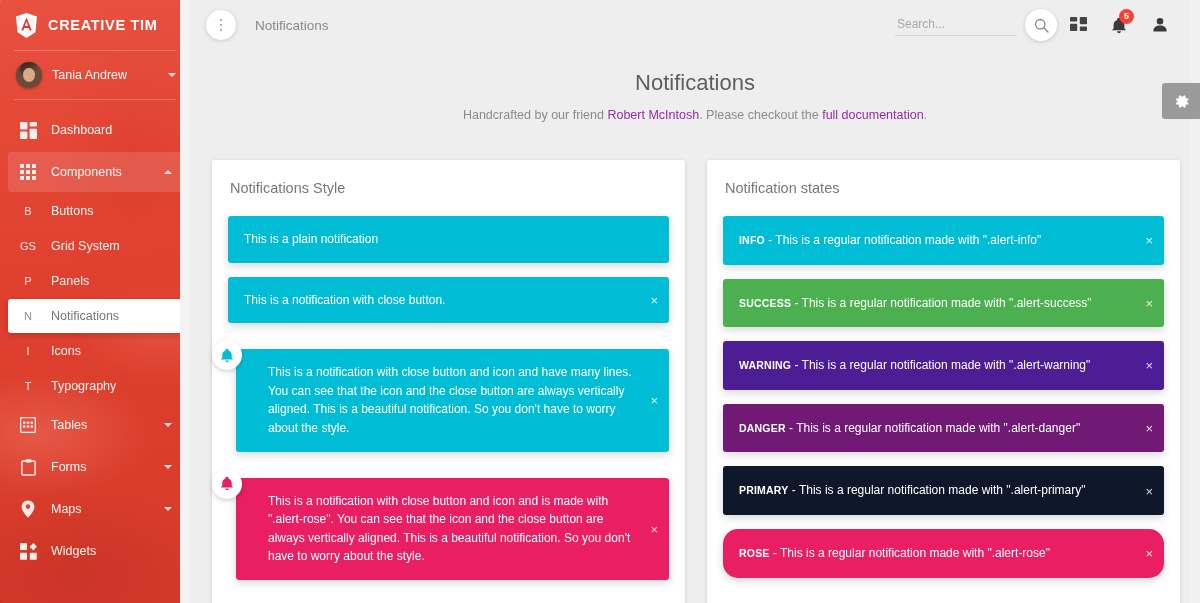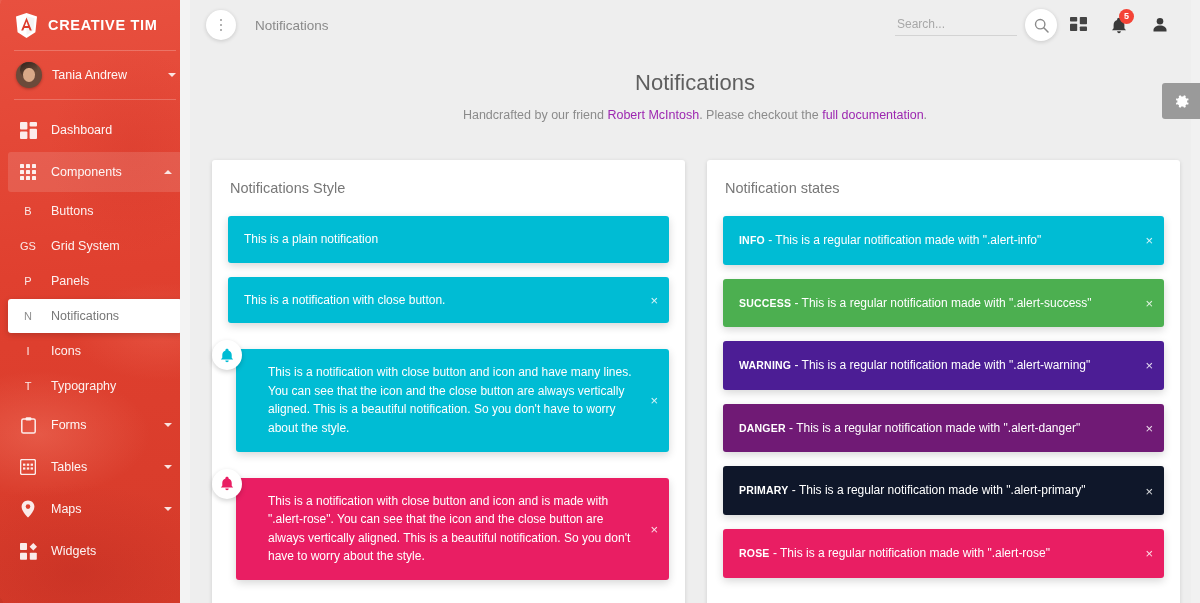--- a/index.html
+++ b/index.html
@@ -295,49 +295,49 @@
           <span>Icons</span>
         </div>
         <div class="sub-item">
           <span class="sub-ico">T</span>
           <span>Typography</span>
         </div>
       </div>
 
       <div class="nav-item">
         <span class="nav-ico">
-          <svg width="15" height="17" viewBox="0 0 15 17">
-            <rect x="0.8" y="2" width="13.4" height="14" rx="1.6" fill="none" stroke="#fff" stroke-width="1.5" opacity=".95"></rect>
-            <rect x="4.6" y="0.2" width="5.8" height="3.4" rx="1" fill="#fff" opacity=".95"></rect>
-          </svg>
-        </span>
-        <span class="nav-label">Forms</span>
-        <span class="caret-down"></span>
-      </div>
-
-      <div class="nav-item">
-        <span class="nav-ico">
           <svg width="16" height="16" viewBox="0 0 16 16">
             <rect x="0.6" y="0.6" width="14.8" height="14.8" rx="1.4" fill="none" stroke="#fff" stroke-width="1.4" opacity=".95"></rect>
             <g fill="#fff" opacity=".95">
               <rect x="3" y="4.6" width="2.4" height="2.2"></rect>
                 <rect x="6.8" y="4.6" width="2.4" height="2.2"></rect>
                 <rect x="10.6" y="4.6" width="2.4" height="2.2"></rect>
               <rect x="3" y="8.4" width="2.4" height="2.2"></rect>
                 <rect x="6.8" y="8.4" width="2.4" height="2.2"></rect>
                 <rect x="10.6" y="8.4" width="2.4" height="2.2"></rect>
             </g>
           </svg>
         </span>
         <span class="nav-label">Tables</span>
         <span class="caret-down"></span>
       </div>
 
       <div class="nav-item">
         <span class="nav-ico">
+          <svg width="15" height="17" viewBox="0 0 15 17">
+            <rect x="0.8" y="2" width="13.4" height="14" rx="1.6" fill="none" stroke="#fff" stroke-width="1.5" opacity=".95"></rect>
+            <rect x="4.6" y="0.2" width="5.8" height="3.4" rx="1" fill="#fff" opacity=".95"></rect>
+          </svg>
+        </span>
+        <span class="nav-label">Forms</span>
+        <span class="caret-down"></span>
+      </div>
+
+      <div class="nav-item">
+        <span class="nav-ico">
           <svg width="14" height="18" viewBox="0 0 14 18">
             <path d="M7 0.5 C3.4 0.5 0.6 3.3 0.6 6.8 C0.6 11.5 7 17.5 7 17.5 C7 17.5 13.4 11.5 13.4 6.8 C13.4 3.3 10.6 0.5 7 0.5 Z" fill="#fff" opacity=".95"></path>
             <circle cx="7" cy="6.6" r="2.3" fill="#e0402f"></circle>
           </svg>
         </span>
         <span class="nav-label">Maps</span>
         <span class="caret-down"></span>
       </div>
 
       <div class="nav-item">
@@ -473,21 +473,21 @@
       <div class="alert alert-state c-danger">
         <b>DANGER</b><span class="txt"> - This is a regular notification made with ".alert-danger"</span>
         <span class="alert-close">×</span>
       </div>
 
       <div class="alert alert-state c-primary">
         <b>PRIMARY</b><span class="txt"> - This is a regular notification made with ".alert-primary"</span>
         <span class="alert-close">×</span>
       </div>
 
-      <div class="alert alert-state c-rose" style="margin-bottom:8px;">
+      <div class="alert alert-state c-rose" style="margin-bottom:8px;border-radius:15px;">
         <b>ROSE</b><span class="txt"> - This is a regular notification made with ".alert-rose"</span>
         <span class="alert-close">×</span>
       </div>
     </div>
 
   </div>
 
   <div class="main-scroll"></div>
 
   <div class="settings-tab">

